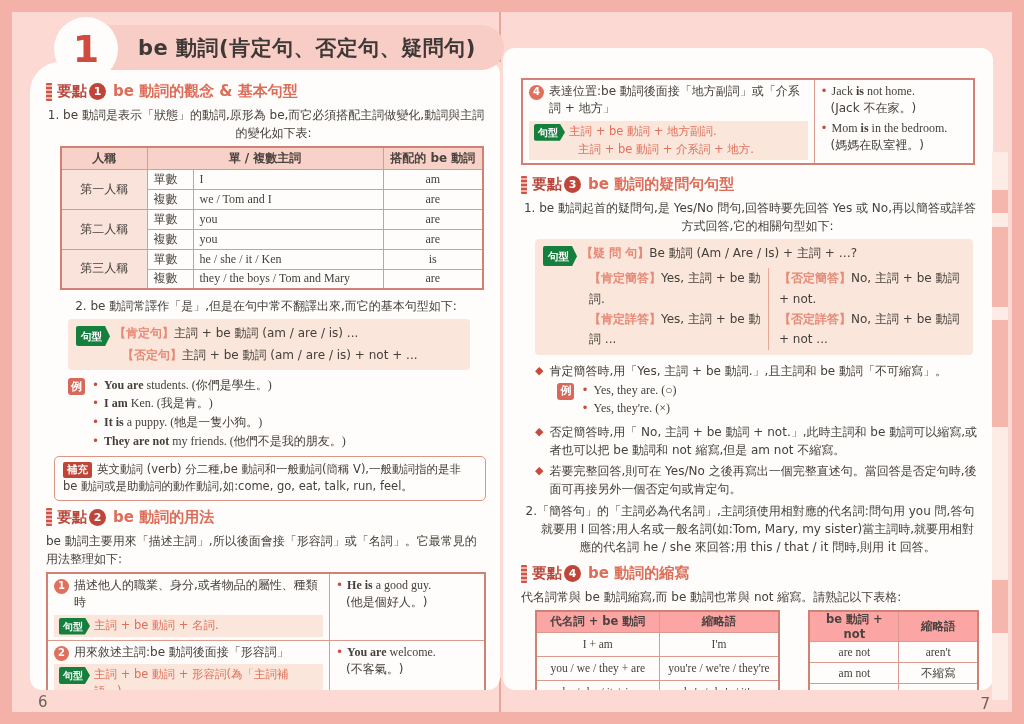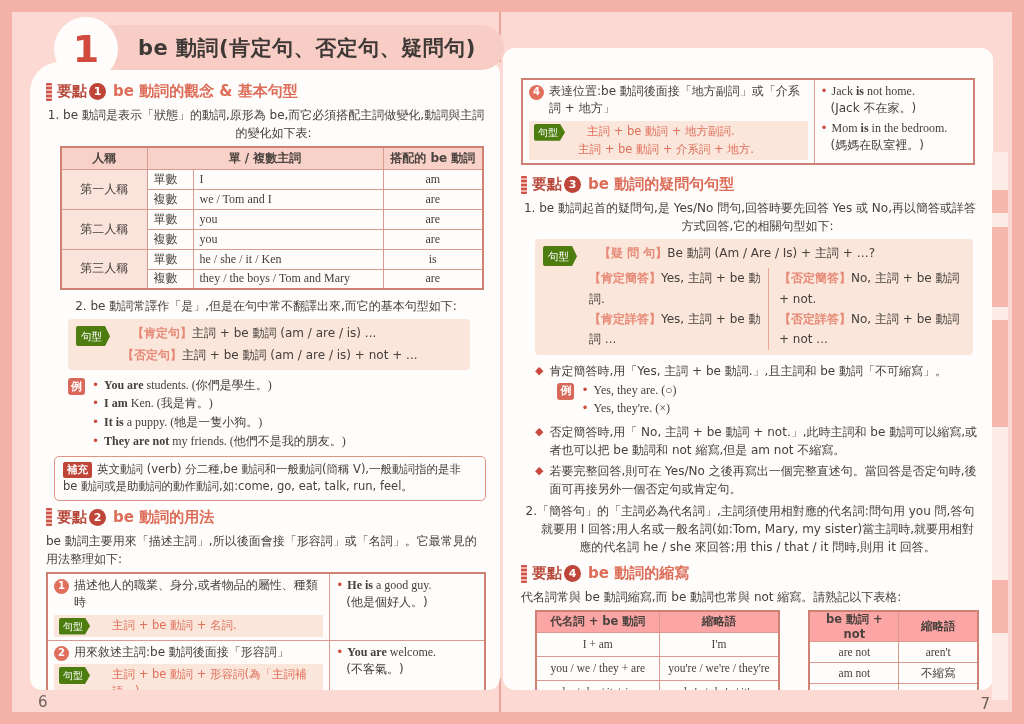--- a/index.html
+++ b/index.html
@@ -51,22 +51,22 @@
   .conj th { background:#f8d2c8; font-weight:bold; color:#4a423e; height:22px; }
   .conj td.person { background:#fae3db; text-align:center; width:86px; }
   .conj td.numcol { width:46px; }
   .conj td.subj { width:190px; font-family:"Liberation Serif",serif; }
   .conj td.beverb { width:100px; text-align:center; font-family:"Liberation Serif",serif; }
 
   
   .pattern-box { background:#fae6da; border-radius:4px; margin:2px 0 6px 22px; width:402px; padding:5px 8px; font-size:12px; }
   .pb-row { display:flex; align-items:flex-start; line-height:1.55; }
   .pb-row.cont { padding-left:46px; }
-  .tag-badge { flex:none; background:#4d7c0f; color:#fff; font-size:10.5px; font-weight:normal;
-    padding:2px 8px 2px 5px; margin:2px 22px 0 0; border-radius:2px;
+  .tag-badge { flex:none; background:#15803d; color:#fff; font-size:10.5px; font-weight:bold;
+    padding:2px 8px 2px 5px; margin:2px 4px 0 0; border-radius:2px;
     clip-path:polygon(0 0,calc(100% - 5px) 0,100% 50%,calc(100% - 5px) 100%,0 100%); }
   .bracket { color:#e78977; font-weight:bold; white-space:nowrap; }
 
   
   .ex-row { display:flex; margin:0 0 6px 22px; }
   .ex-badge { flex:none; width:17px; height:17px; background:#d8695a; color:#fff; border-radius:3px;
     font-size:11px; font-weight:bold; display:flex; align-items:center; justify-content:center; margin:2px 7px 0 0; }
   .ex-items { font-size:12px; line-height:1.55; }
   .ex-item { font-family:"Liberation Serif",serif; }
   .ex-item::before { content:"•"; color:#cc4b3e; margin-right:5px; font-family:"DejaVu Sans",sans-serif; }

